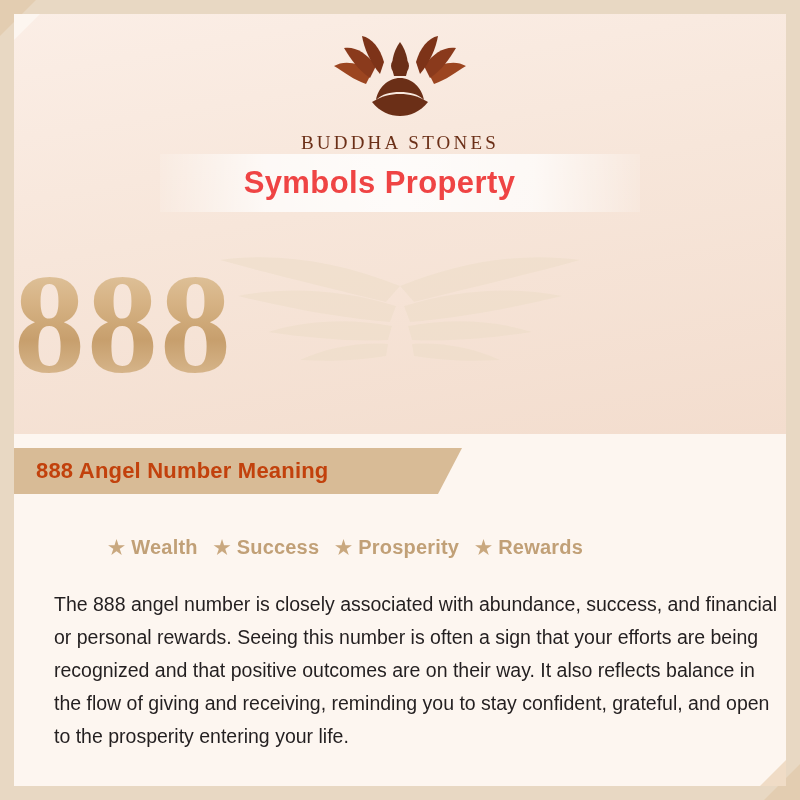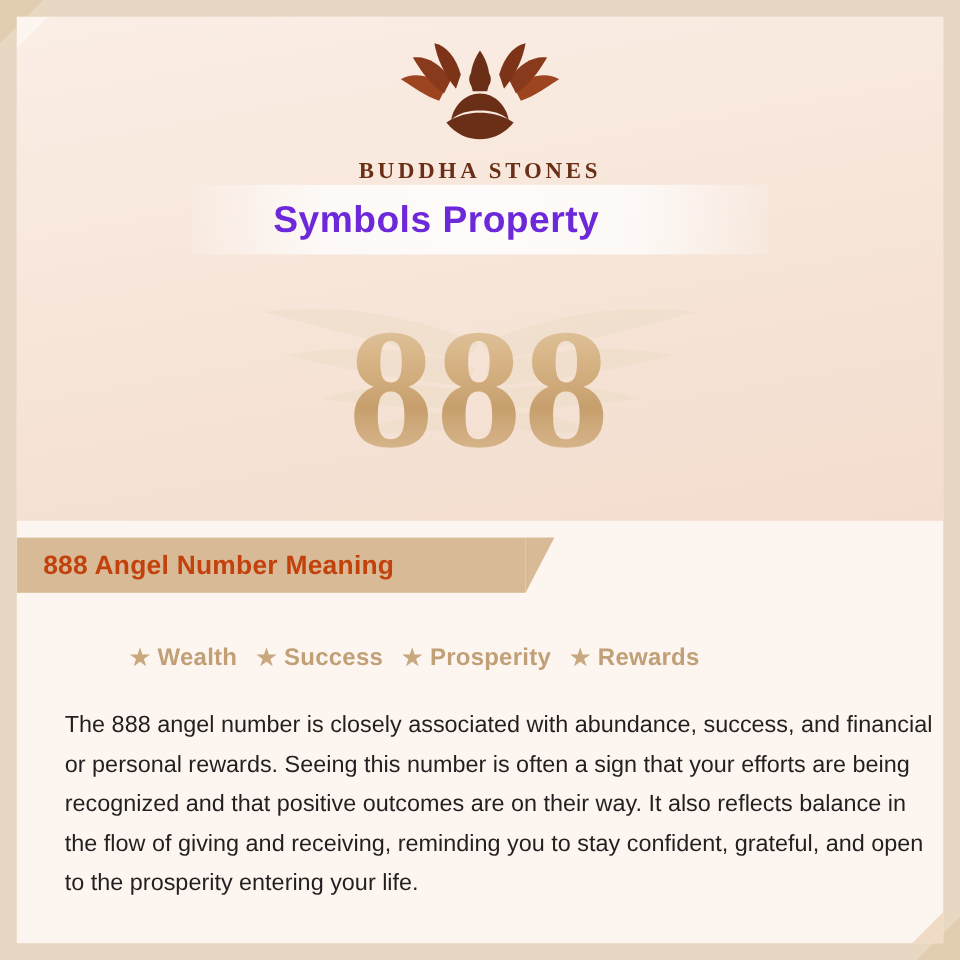--- a/index.html
+++ b/index.html
@@ -82,41 +82,41 @@
   .logo-mark {
     display: block;
     margin: 0 auto;
   }
   .brand-name {
     margin-top: 4px;
     font-family: "Liberation Serif", serif;
     font-size: 19px;
     letter-spacing: 3.2px;
     color: #6b2f17;
-    font-weight: bold;
+    font-weight: normal;
   }
 
   
   .title-band {
     position: absolute;
     left: 146px;
     top: 140px;
     width: 480px;
     height: 58px;
     background: linear-gradient(90deg, rgba(255,255,255,0.12) 0%, rgba(255,255,255,0.75) 22%, rgba(255,255,255,0.85) 50%, rgba(255,255,255,0.75) 78%, rgba(255,255,255,0.12) 100%);
   }
   .title-text {
     position: absolute;
-    left: 0;
+    left: 16px;
     top: 142px;
     width: 699px;
     text-align: center;
     font-size: 31px;
     font-weight: bold;
-    color: #6d28d9;
+    color: #ef4444;
     letter-spacing: 0.4px;
     line-height: 54px;
   }
 
   
   .hero {
     position: absolute;
     left: 0;
     top: 212px;
     width: 772px;
@@ -127,21 +127,21 @@
     left: 50%;
     top: 0;
     transform: translateX(-50%);
     opacity: 0.55;
   }
   .big-number {
     position: absolute;
     left: 0;
     top: 18px;
     width: 772px;
-    text-align: center;
+    text-align: left;
     font-family: "Liberation Serif", serif;
     font-size: 142px;
     font-weight: bold;
     line-height: 160px;
     letter-spacing: 2px;
     background: linear-gradient(180deg, #e6cfae 0%, #d7b486 35%, #c79f6d 60%, #e3c8a4 100%);
     -webkit-background-clip: text;
     background-clip: text;
     color: transparent;
     -webkit-text-fill-color: transparent;

